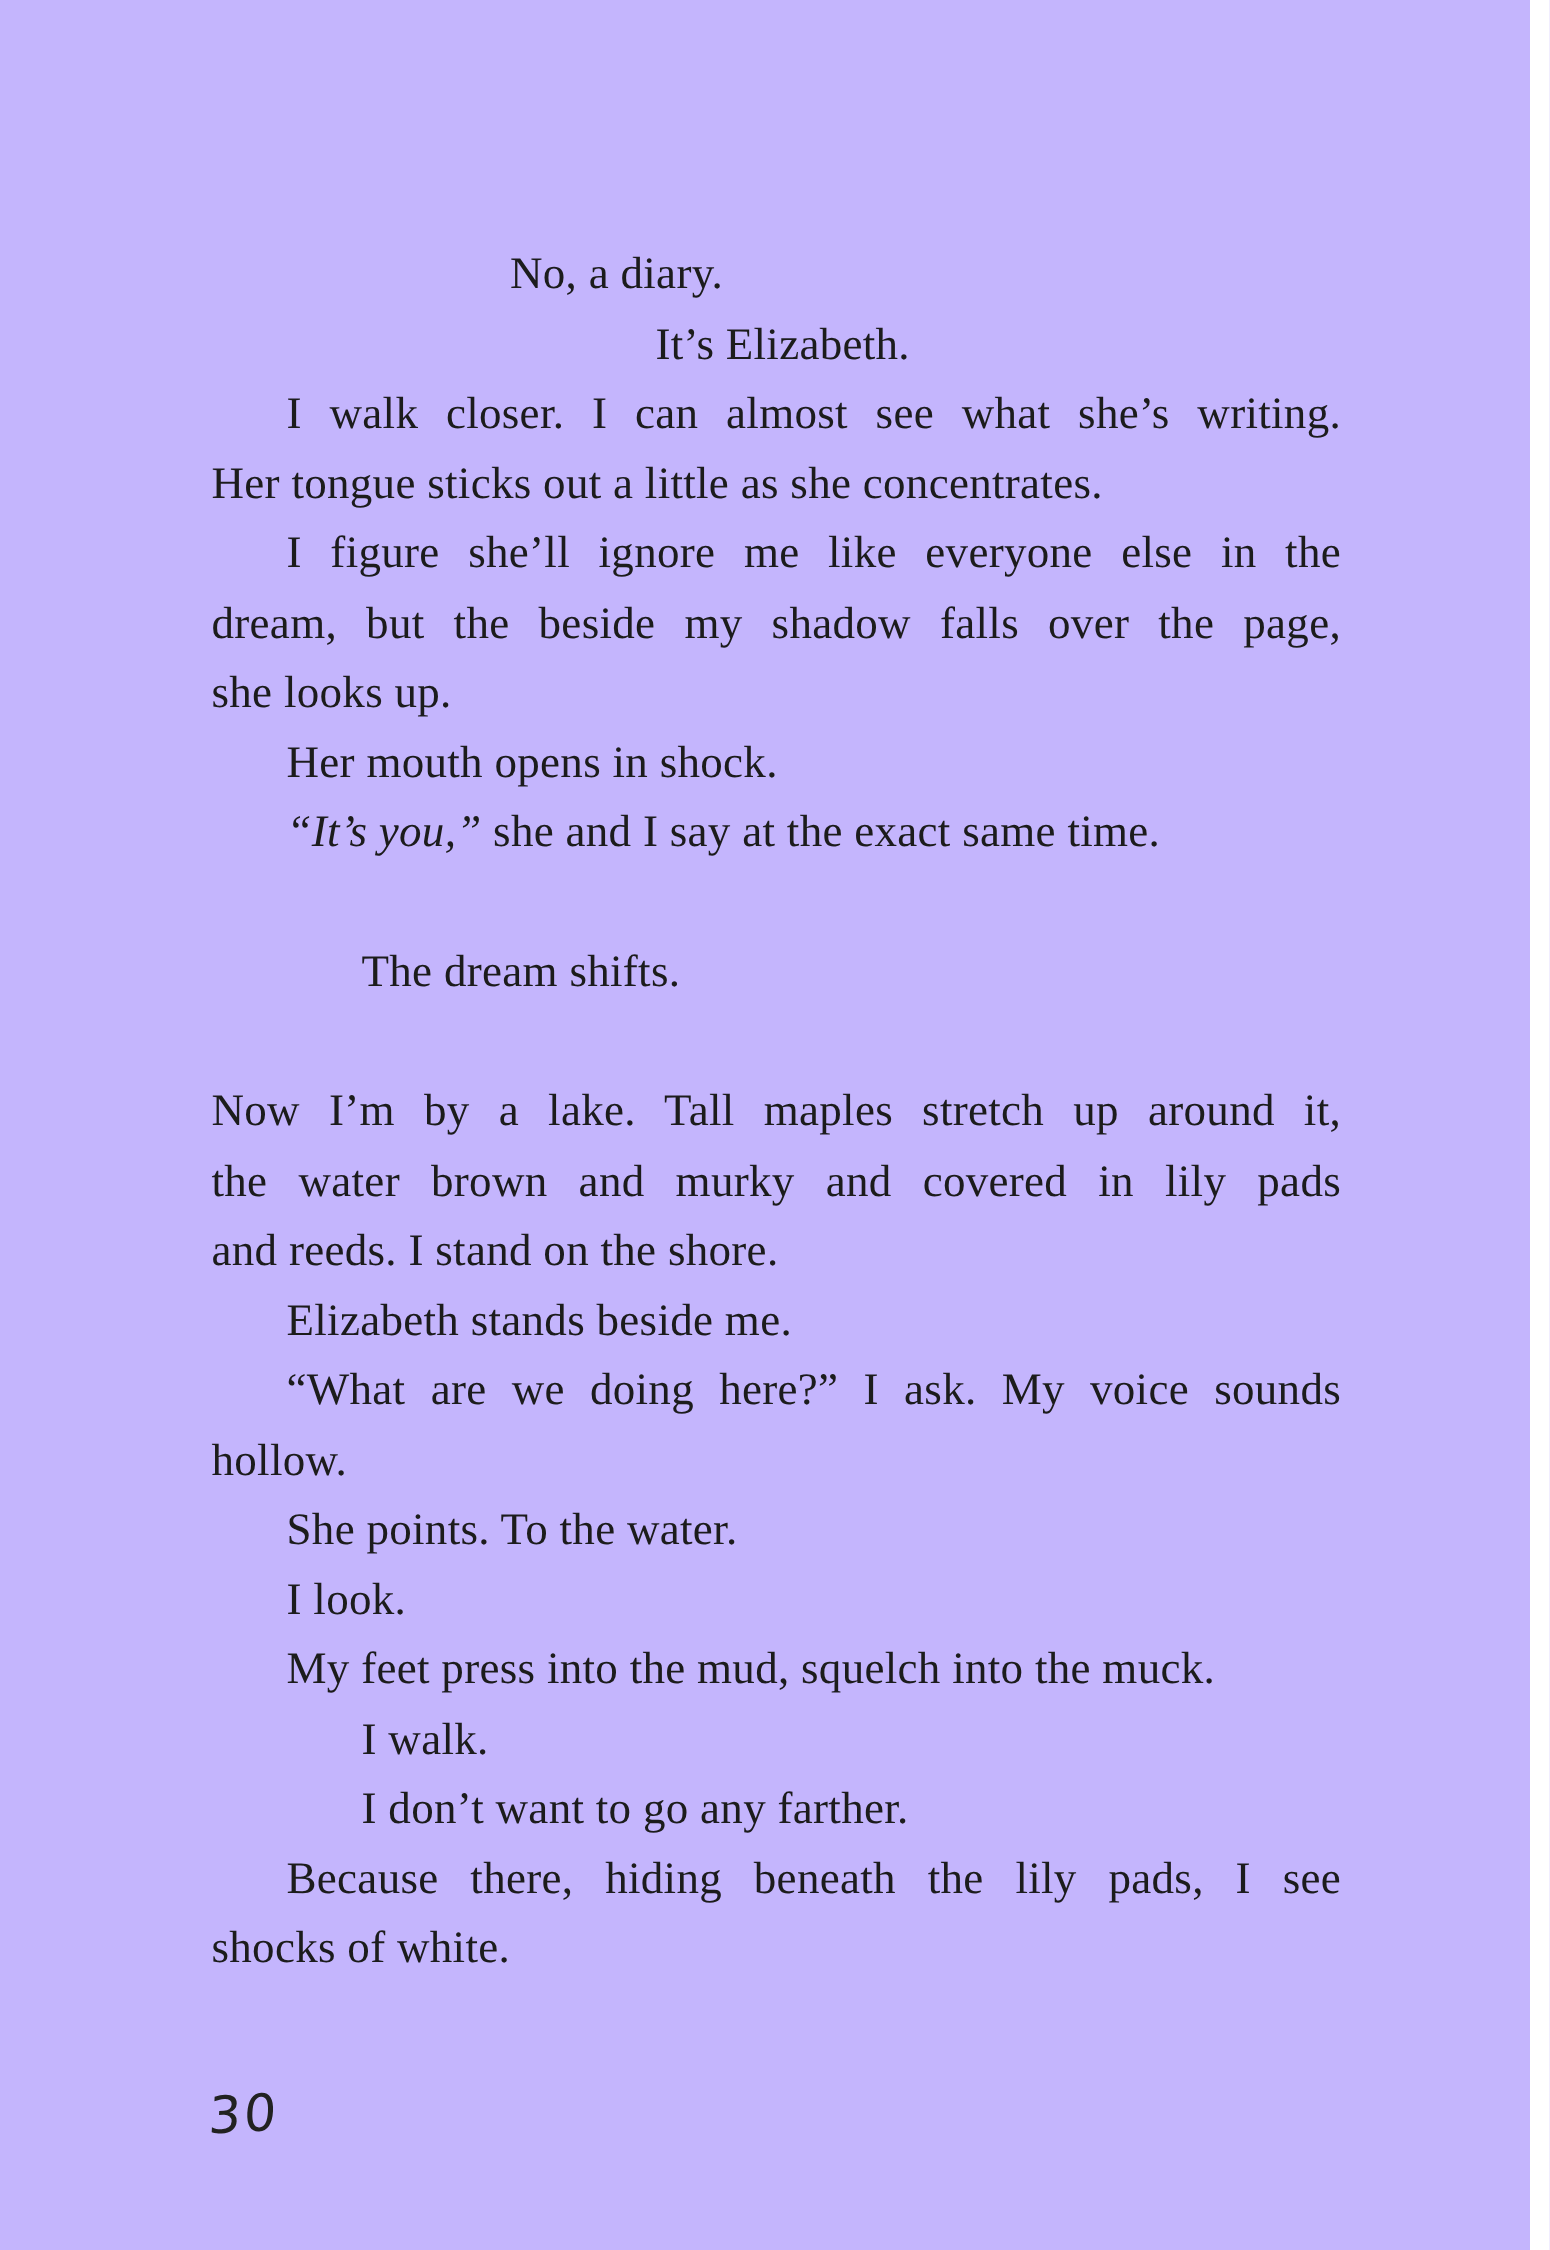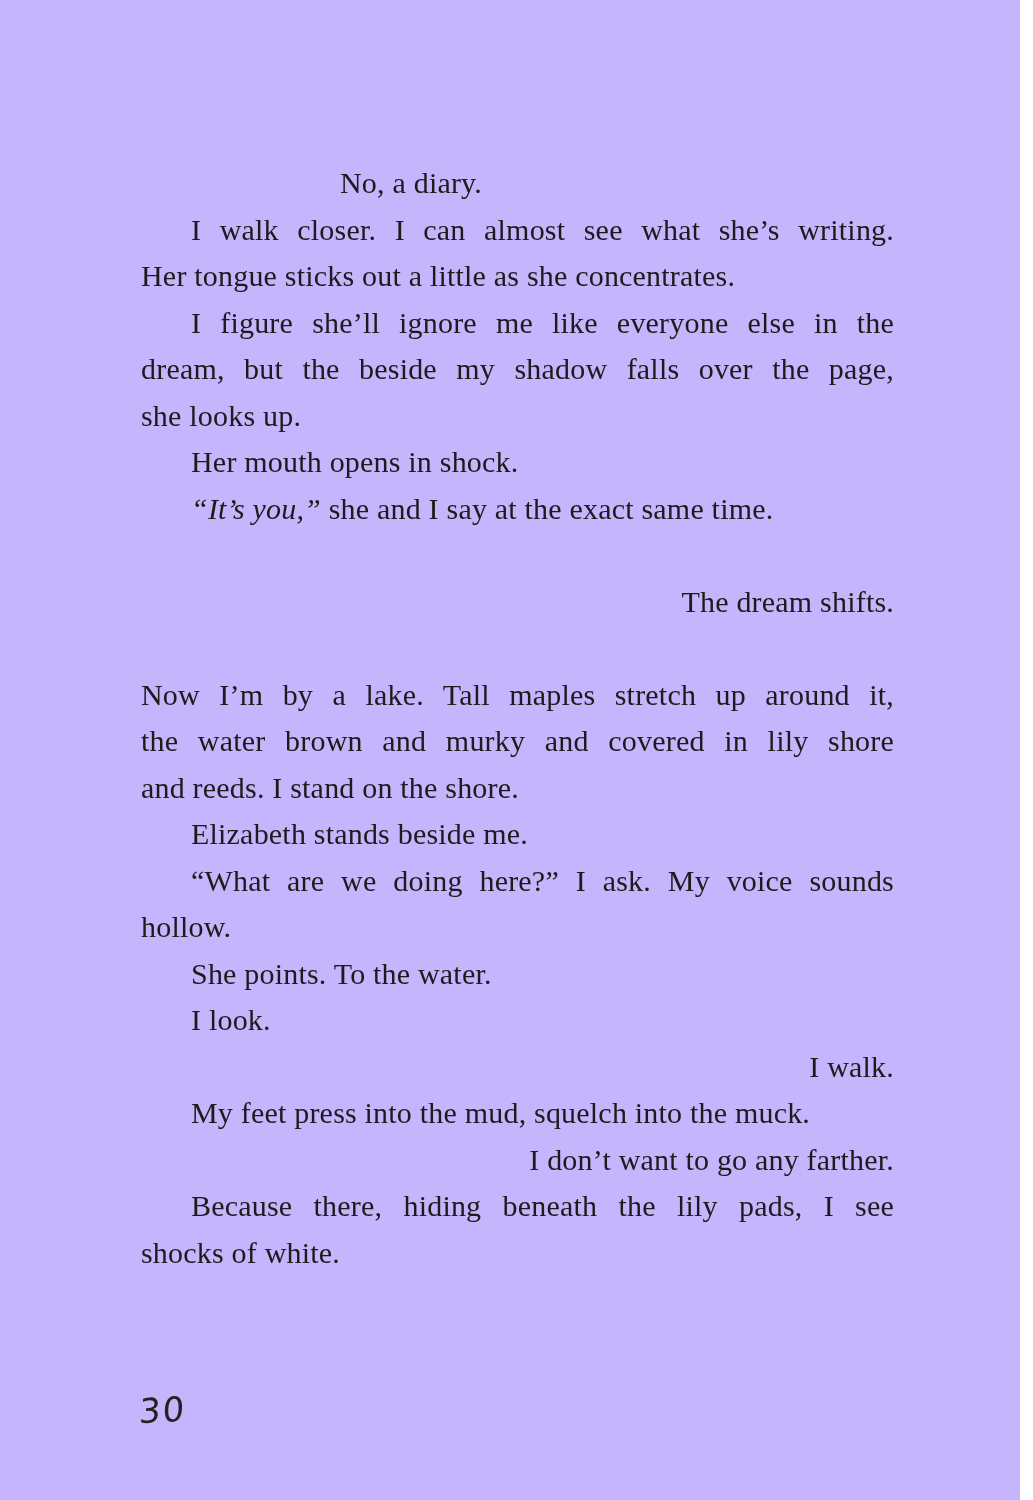--- a/index.html
+++ b/index.html
@@ -30,21 +30,21 @@
     white-space: nowrap;
     text-align: left;
     letter-spacing: 0.2px;
   }
   .jst {
     white-space: normal;
     text-align: justify;
     text-align-last: justify;
   }
   .in1 { padding-left: 50px; }
-  .in2 { padding-left: 100px; text-align: right; }
+  .in2 { padding-left: 100px; }
   .in3 { padding-left: 199px; }
   .in4 { padding-left: 296px; }
   .blank { height: 46.5px; }
   .it { font-style: italic; }
   #page-number {
     position: absolute;
     left: 139px;
     top: 1390px;
     font-family: "DejaVu Sans", sans-serif;
     font-size: 34px;
@@ -53,40 +53,41 @@
     transform: rotate(-3deg) skewX(-6deg);
     letter-spacing: 2px;
   }
 </style>
 </head>
 <body>
 
 <div id="page">
   <div id="text-block">
     <div class="ln in3">No, a diary.</div>
+    <div class="ln in4">It’s Elizabeth.</div>
     <div class="ln in1 jst">I walk closer. I can almost see what she’s writing.</div>
     <div class="ln">Her tongue sticks out a little as she concentrates.</div>
     <div class="ln in1 jst">I figure she’ll ignore me like everyone else in the</div>
     <div class="ln jst">dream, but the beside my shadow falls over the page,</div>
     <div class="ln">she looks up.</div>
     <div class="ln in1">Her mouth opens in shock.</div>
     <div class="ln in1">
       <span class="it">“It’s you,”</span><span> she and I say at the exact same time.</span>
     </div>
     <div class="blank"></div>
     <div class="ln in2">The dream shifts.</div>
     <div class="blank"></div>
     <div class="ln jst">Now I’m by a lake. Tall maples stretch up around it,</div>
-    <div class="ln jst">the water brown and murky and covered in lily shore</div>
+    <div class="ln jst">the water brown and murky and covered in lily pads</div>
     <div class="ln">and reeds. I stand on the shore.</div>
     <div class="ln in1">Elizabeth stands beside me.</div>
     <div class="ln in1 jst">“What are we doing here?” I ask. My voice sounds</div>
     <div class="ln">hollow.</div>
     <div class="ln in1">She points. To the water.</div>
     <div class="ln in1">I look.</div>
+    <div class="ln in1">My feet press into the mud, squelch into the muck.</div>
     <div class="ln in2">I walk.</div>
-    <div class="ln in1">My feet press into the mud, squelch into the muck.</div>
     <div class="ln in2">I don’t want to go any farther.</div>
     <div class="ln in1 jst">Because there, hiding beneath the lily pads, I see</div>
     <div class="ln">shocks of white.</div>
   </div>
   <div id="page-number">30</div>
 </div>
 
 </body></html>

